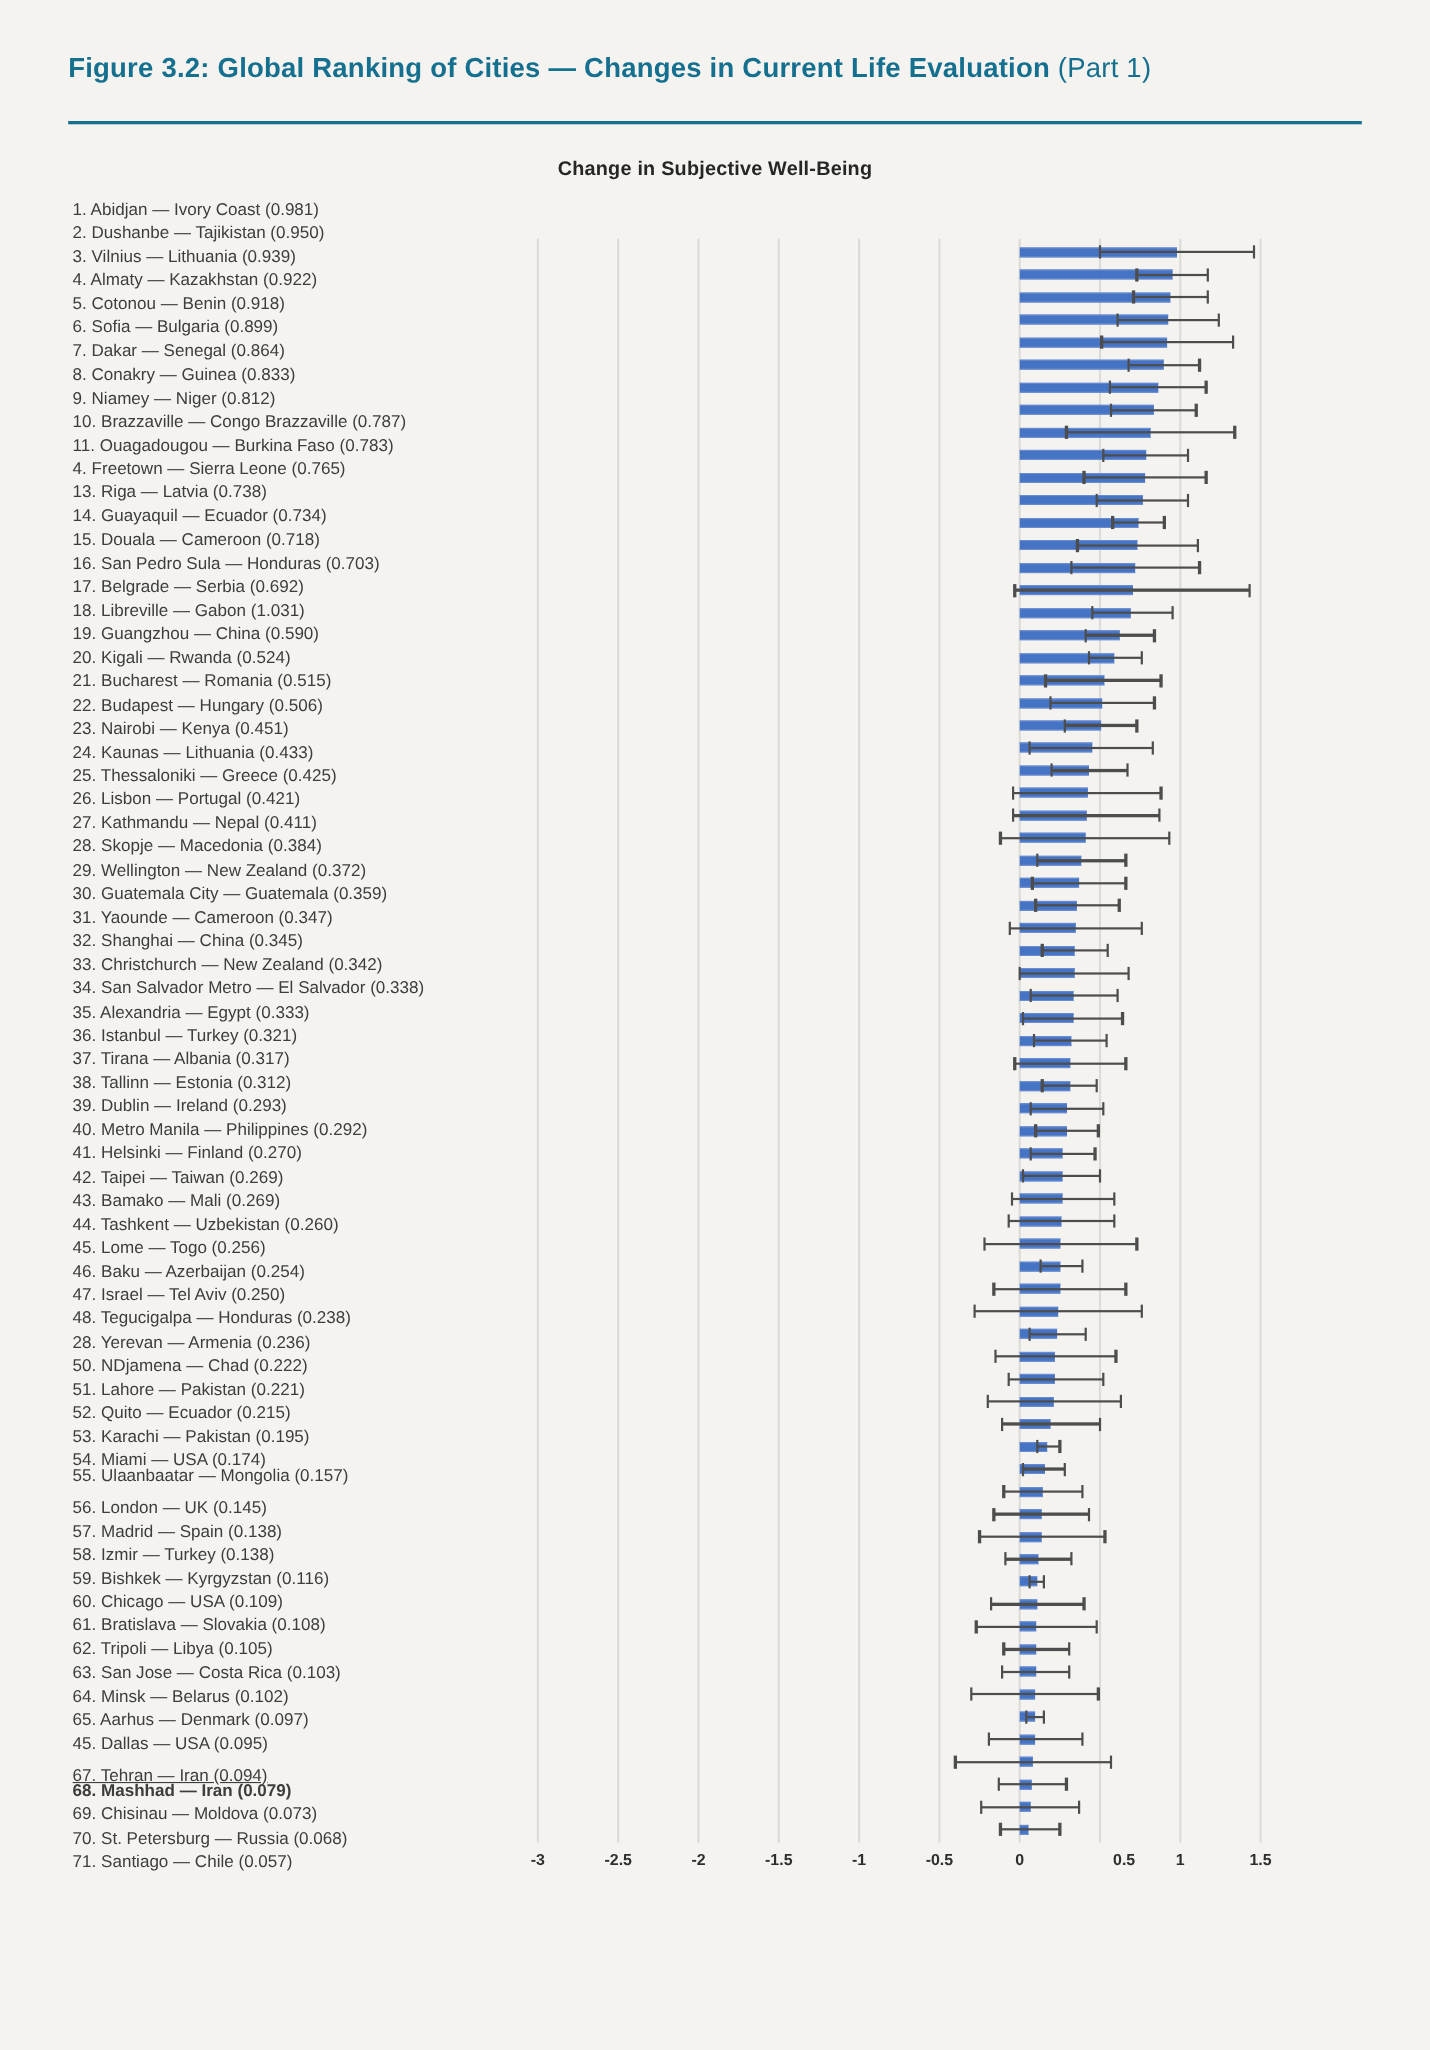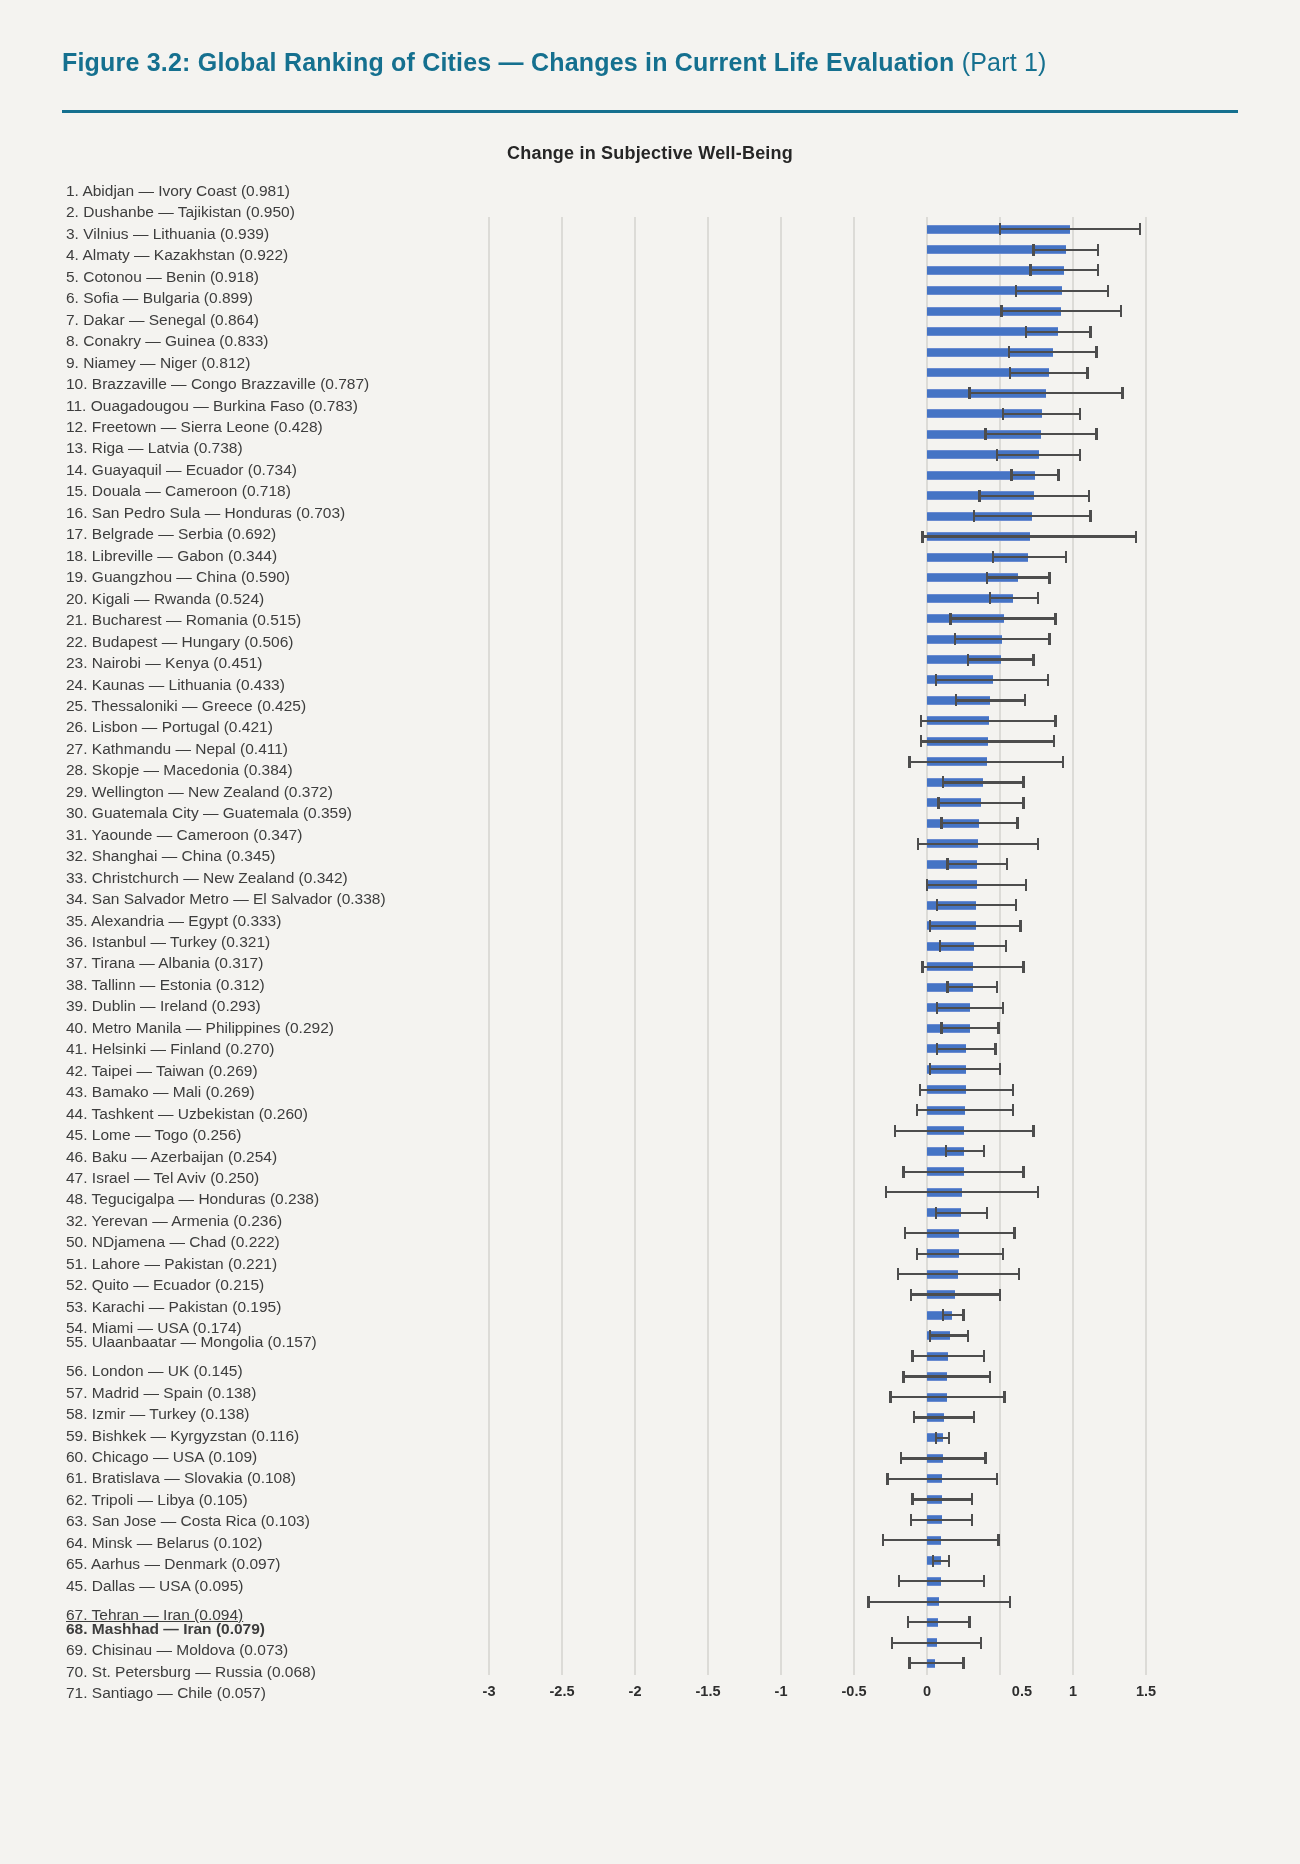--- a/index.html
+++ b/index.html
@@ -116,21 +116,21 @@
       <div class="row-label" style="top: 373.113px;">10. Brazzaville — Congo Brazzaville (0.787)</div>
       <div class="bar" style="left: 927px; top: 409.174px; width: 114.902px; background: rgb(69, 116, 197);"></div>
       <div class="whisker" style="left: 1002.92px; top: 412.574px; width: 77.38px; background: rgb(77, 77, 77);"></div>
       <div class="wcap" style="left: 1001.72px; top: 407.674px; background: rgb(77, 77, 77);"></div>
       <div class="wcap" style="left: 1079.1px; top: 407.674px; background: rgb(77, 77, 77);"></div>
       <div class="row-label" style="top: 394.57px;">11. Ouagadougou — Burkina Faso (0.783)</div>
       <div class="bar" style="left: 927px; top: 429.66px; width: 114.318px; background: rgb(69, 116, 197);"></div>
       <div class="whisker" style="left: 985.4px; top: 433.06px; width: 110.96px; background: rgb(77, 77, 77);"></div>
       <div class="wcap" style="left: 984.2px; top: 428.16px; background: rgb(77, 77, 77);"></div>
       <div class="wcap" style="left: 1095.16px; top: 428.16px; background: rgb(77, 77, 77);"></div>
-      <div class="row-label" style="top: 416.027px;">12. Freetown — Sierra Leone (0.428)</div>
+      <div class="row-label" style="top: 416.027px;">4. Freetown — Sierra Leone (0.765)</div>
       <div class="bar" style="left: 927px; top: 450.146px; width: 111.69px; background: rgb(69, 116, 197);"></div>
       <div class="whisker" style="left: 997.08px; top: 453.546px; width: 83.22px; background: rgb(77, 77, 77);"></div>
       <div class="wcap" style="left: 995.88px; top: 448.646px; background: rgb(77, 77, 77);"></div>
       <div class="wcap" style="left: 1079.1px; top: 448.646px; background: rgb(77, 77, 77);"></div>
       <div class="row-label" style="top: 437.484px;">13. Riga — Latvia (0.738)</div>
       <div class="bar" style="left: 927px; top: 470.632px; width: 107.748px; background: rgb(69, 116, 197);"></div>
       <div class="whisker" style="left: 1011.68px; top: 474.032px; width: 46.72px; background: rgb(77, 77, 77);"></div>
       <div class="wcap" style="left: 1010.48px; top: 469.132px; background: rgb(77, 77, 77);"></div>
       <div class="wcap" style="left: 1057.2px; top: 469.132px; background: rgb(77, 77, 77);"></div>
       <div class="row-label" style="top: 458.941px;">14. Guayaquil — Ecuador (0.734)</div>
@@ -146,21 +146,21 @@
       <div class="row-label" style="top: 501.855px;">16. San Pedro Sula — Honduras (0.703)</div>
       <div class="bar" style="left: 927px; top: 532.09px; width: 102.638px; background: rgb(69, 116, 197);"></div>
       <div class="whisker" style="left: 922.62px; top: 535.49px; width: 213.16px; background: rgb(77, 77, 77);"></div>
       <div class="wcap" style="left: 921.42px; top: 530.59px; background: rgb(77, 77, 77);"></div>
       <div class="wcap" style="left: 1134.58px; top: 530.59px; background: rgb(77, 77, 77);"></div>
       <div class="row-label" style="top: 523.312px;">17. Belgrade — Serbia (0.692)</div>
       <div class="bar" style="left: 927px; top: 552.576px; width: 101.032px; background: rgb(69, 116, 197);"></div>
       <div class="whisker" style="left: 992.7px; top: 555.976px; width: 73px; background: rgb(77, 77, 77);"></div>
       <div class="wcap" style="left: 991.5px; top: 551.076px; background: rgb(77, 77, 77);"></div>
       <div class="wcap" style="left: 1064.5px; top: 551.076px; background: rgb(77, 77, 77);"></div>
-      <div class="row-label" style="top: 544.769px;">18. Libreville — Gabon (0.344)</div>
+      <div class="row-label" style="top: 544.769px;">18. Libreville — Gabon (1.031)</div>
       <div class="bar" style="left: 927px; top: 573.062px; width: 91.104px; background: rgb(69, 116, 197);"></div>
       <div class="whisker" style="left: 986.86px; top: 576.462px; width: 62.78px; background: rgb(77, 77, 77);"></div>
       <div class="wcap" style="left: 985.66px; top: 571.562px; background: rgb(77, 77, 77);"></div>
       <div class="wcap" style="left: 1048.44px; top: 571.562px; background: rgb(77, 77, 77);"></div>
       <div class="row-label" style="top: 566.226px;">19. Guangzhou — China (0.590)</div>
       <div class="bar" style="left: 927px; top: 593.548px; width: 86.14px; background: rgb(69, 116, 197);"></div>
       <div class="whisker" style="left: 989.78px; top: 596.948px; width: 48.18px; background: rgb(77, 77, 77);"></div>
       <div class="wcap" style="left: 988.58px; top: 592.048px; background: rgb(77, 77, 77);"></div>
       <div class="wcap" style="left: 1036.76px; top: 592.048px; background: rgb(77, 77, 77);"></div>
       <div class="row-label" style="top: 587.683px;">20. Kigali — Rwanda (0.524)</div>
@@ -301,21 +301,21 @@
       <div class="row-label" style="top: 1167.02px;">47. Israel — Tel Aviv (0.250)</div>
       <div class="bar" style="left: 927px; top: 1167.16px; width: 36.5px; background: rgb(69, 116, 197);"></div>
       <div class="whisker" style="left: 903.64px; top: 1170.56px; width: 119.72px; background: rgb(77, 77, 77);"></div>
       <div class="wcap" style="left: 902.44px; top: 1165.66px; background: rgb(77, 77, 77);"></div>
       <div class="wcap" style="left: 1022.16px; top: 1165.66px; background: rgb(77, 77, 77);"></div>
       <div class="row-label" style="top: 1188.48px;">48. Tegucigalpa — Honduras (0.238)</div>
       <div class="bar" style="left: 927px; top: 1187.64px; width: 34.748px; background: rgb(69, 116, 197);"></div>
       <div class="whisker" style="left: 886.12px; top: 1191.04px; width: 151.84px; background: rgb(77, 77, 77);"></div>
       <div class="wcap" style="left: 884.92px; top: 1186.14px; background: rgb(77, 77, 77);"></div>
       <div class="wcap" style="left: 1036.76px; top: 1186.14px; background: rgb(77, 77, 77);"></div>
-      <div class="row-label" style="top: 1209.94px;">32. Yerevan — Armenia (0.236)</div>
+      <div class="row-label" style="top: 1209.94px;">28. Yerevan — Armenia (0.236)</div>
       <div class="bar" style="left: 927px; top: 1208.13px; width: 34.456px; background: rgb(69, 116, 197);"></div>
       <div class="whisker" style="left: 935.76px; top: 1211.53px; width: 51.1px; background: rgb(77, 77, 77);"></div>
       <div class="wcap" style="left: 934.56px; top: 1206.63px; background: rgb(77, 77, 77);"></div>
       <div class="wcap" style="left: 985.66px; top: 1206.63px; background: rgb(77, 77, 77);"></div>
       <div class="row-label" style="top: 1231.39px;">50. NDjamena — Chad (0.222)</div>
       <div class="bar" style="left: 927px; top: 1228.61px; width: 32.412px; background: rgb(69, 116, 197);"></div>
       <div class="whisker" style="left: 905.1px; top: 1232.01px; width: 109.5px; background: rgb(77, 77, 77);"></div>
       <div class="wcap" style="left: 903.9px; top: 1227.11px; background: rgb(77, 77, 77);"></div>
       <div class="wcap" style="left: 1013.4px; top: 1227.11px; background: rgb(77, 77, 77);"></div>
       <div class="row-label" style="top: 1252.85px;">51. Lahore — Pakistan (0.221)</div>

